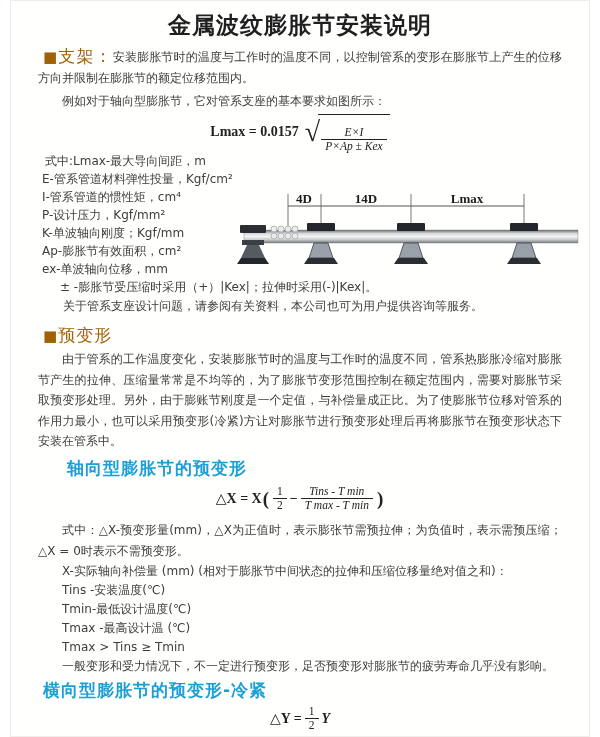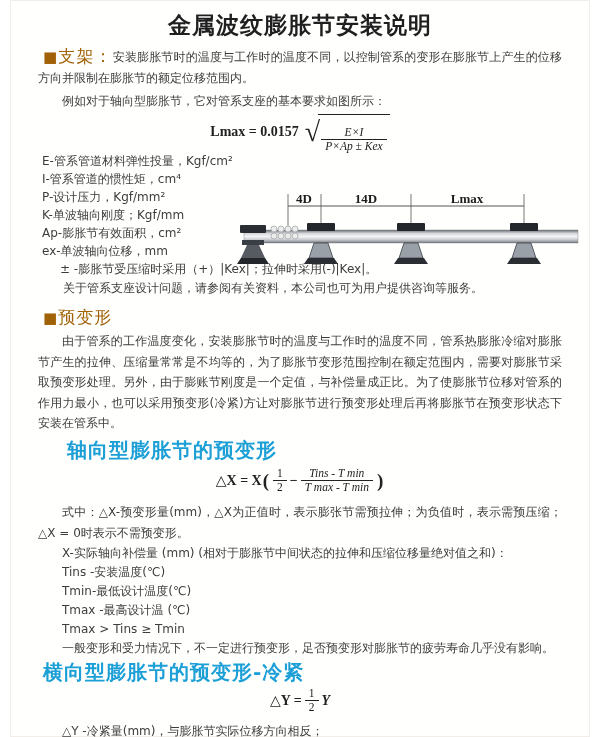--- a/index.html
+++ b/index.html
@@ -27,21 +27,21 @@
   .para { margin:0 28px; line-height:21px; text-align:justify; }
   .para.first { margin-top:6px; text-indent:5px; }
   .para.indent { text-indent:24px; margin-top:2px; }
   .sec-head {
     color:#a16207; font-weight:normal; font-size:17px; letter-spacing:1px;
     vertical-align:-1px;
   }
   .sec-head .sq { font-size:15px; letter-spacing:0; margin-right:1px; }
   .sec-line { margin:8px 0 0 33px; line-height:22px; }
   .sub-head {
-    color:#1c9fd6; font-weight:bold; font-size:20px; letter-spacing:1px;
+    color:#1c9fd6; font-weight:bold; font-size:17px; letter-spacing:1px;
     line-height:20px;
   }
   .sub-head.axial { margin:6px 0 0 57px; }
   .sub-head.lateral { margin:4px 0 0 33px; }
 
   
   .formula-row {
     display:flex; justify-content:center; align-items:center;
     font-family:"Liberation Serif","DejaVu Serif",serif;
     color:#222;
@@ -98,20 +98,21 @@
     <span class="f-bold">Lmax = 0.0157</span>
     <span class="radical">√</span>
     <span class="rootbox"><span class="frac">
           <span class="num">E×I</span>
           <span class="den">P×Ap ± Kex</span>
         </span></span>
   </div>
 
   <div class="defs-wrap">
     <ul class="defs">
+      <li class="lead">式中:Lmax-最大导向间距，m</li>
       <li>E-管系管道材料弹性投量，Kgf/cm²</li>
       <li>I-管系管道的惯性矩，cm⁴</li>
       <li>P-设计压力，Kgf/mm²</li>
       <li>K-单波轴向刚度；Kgf/mm</li>
       <li>Ap-膨胀节有效面积，cm²</li>
       <li>ex-单波轴向位移，mm</li>
     </ul>
 
     <svg class="diagram" viewBox="0 0 350 96">
       <defs>

